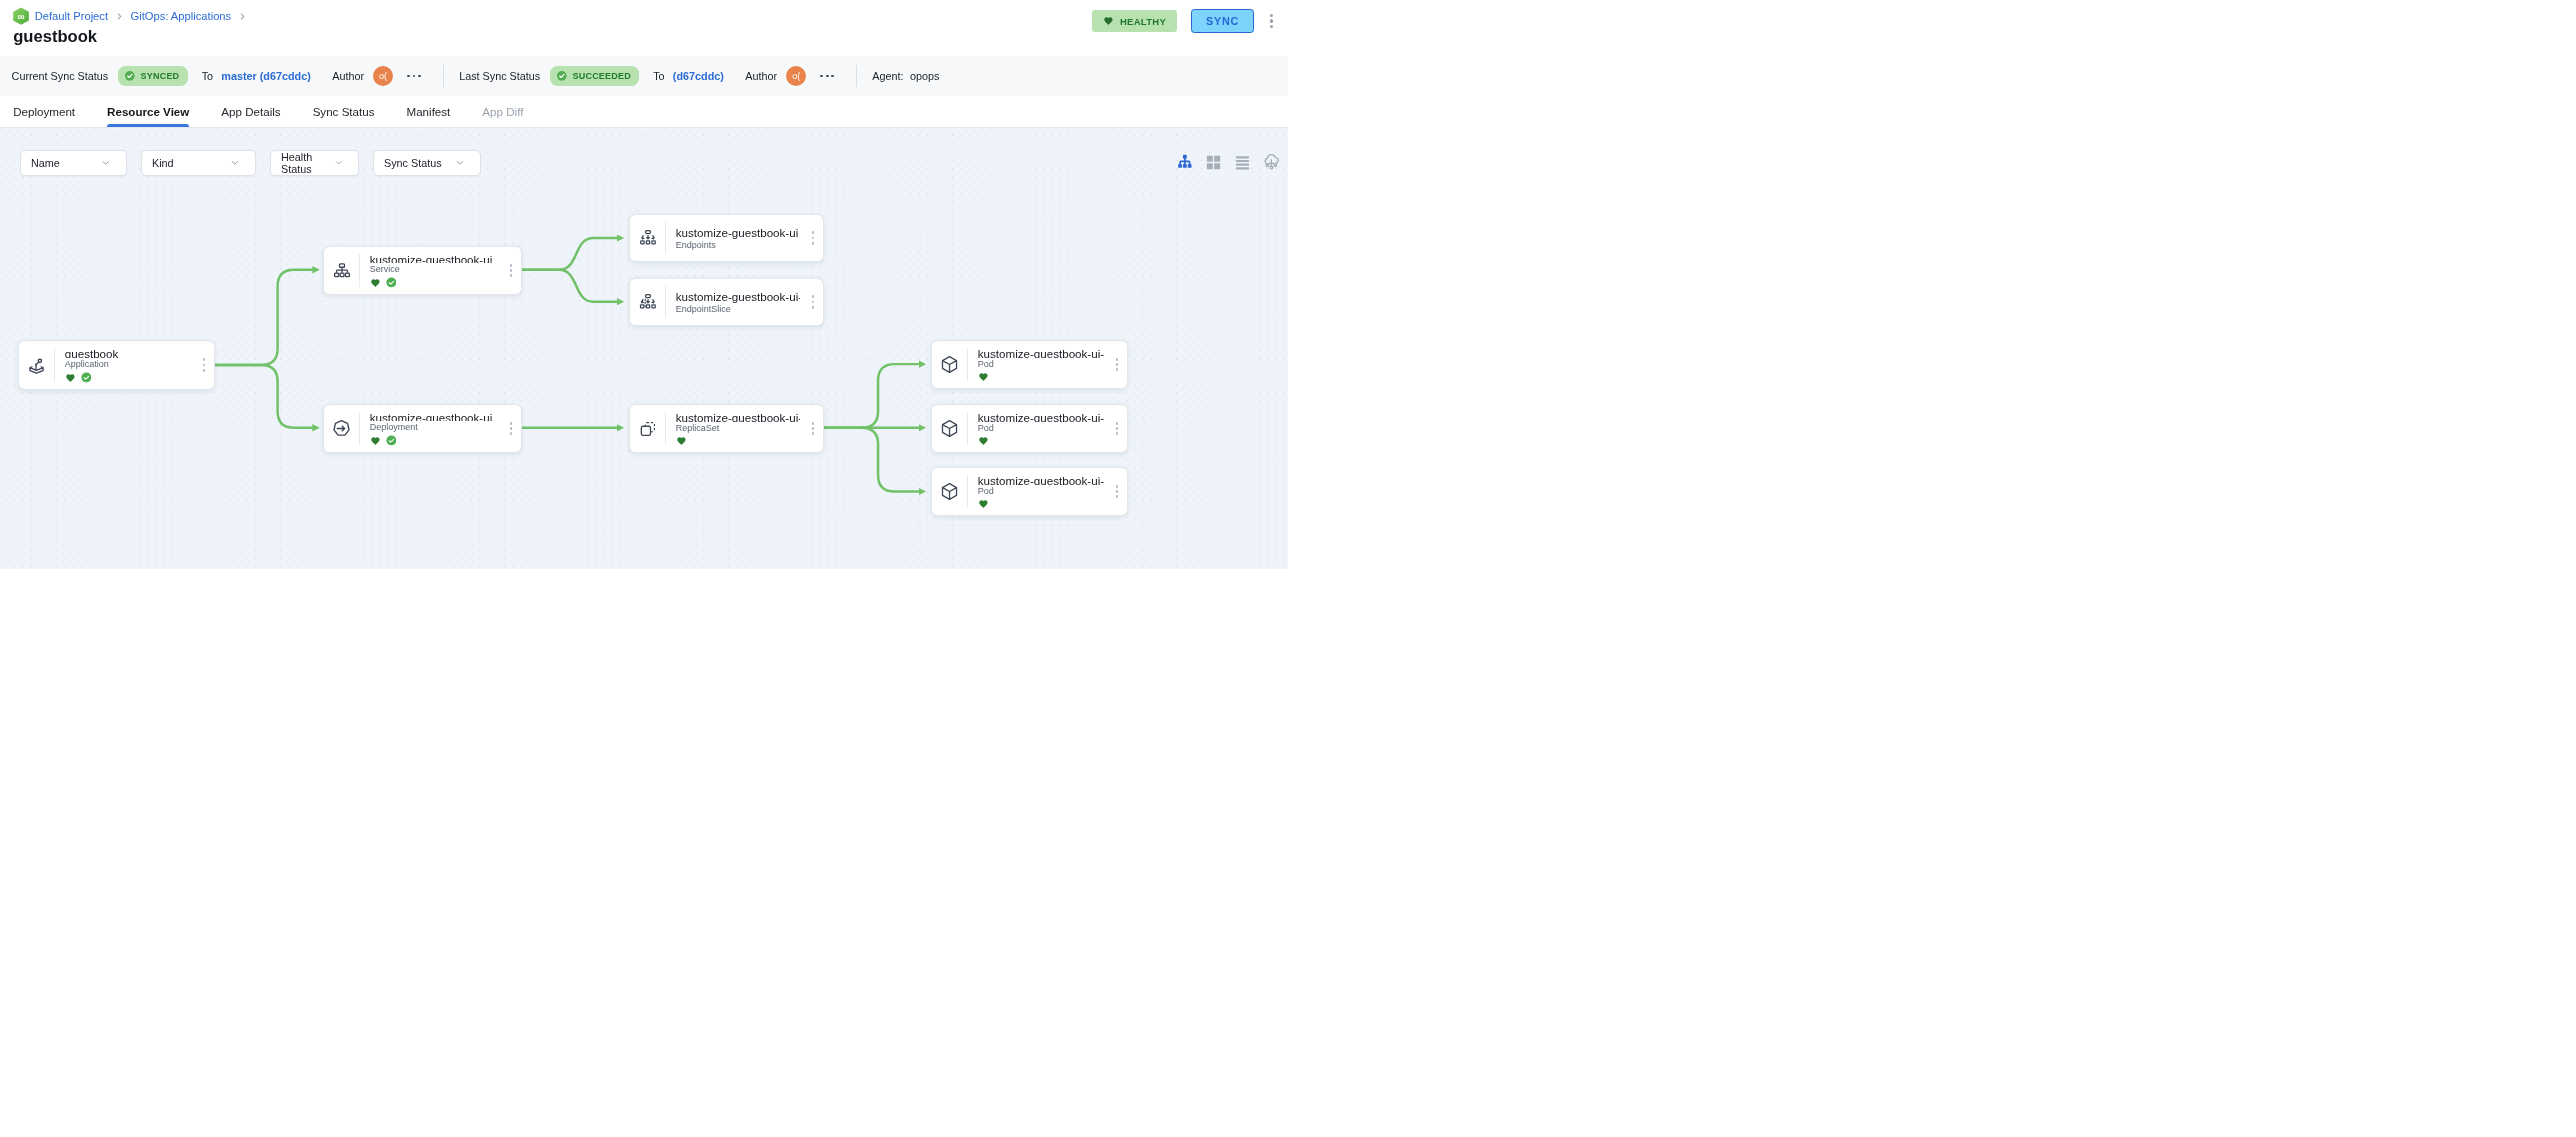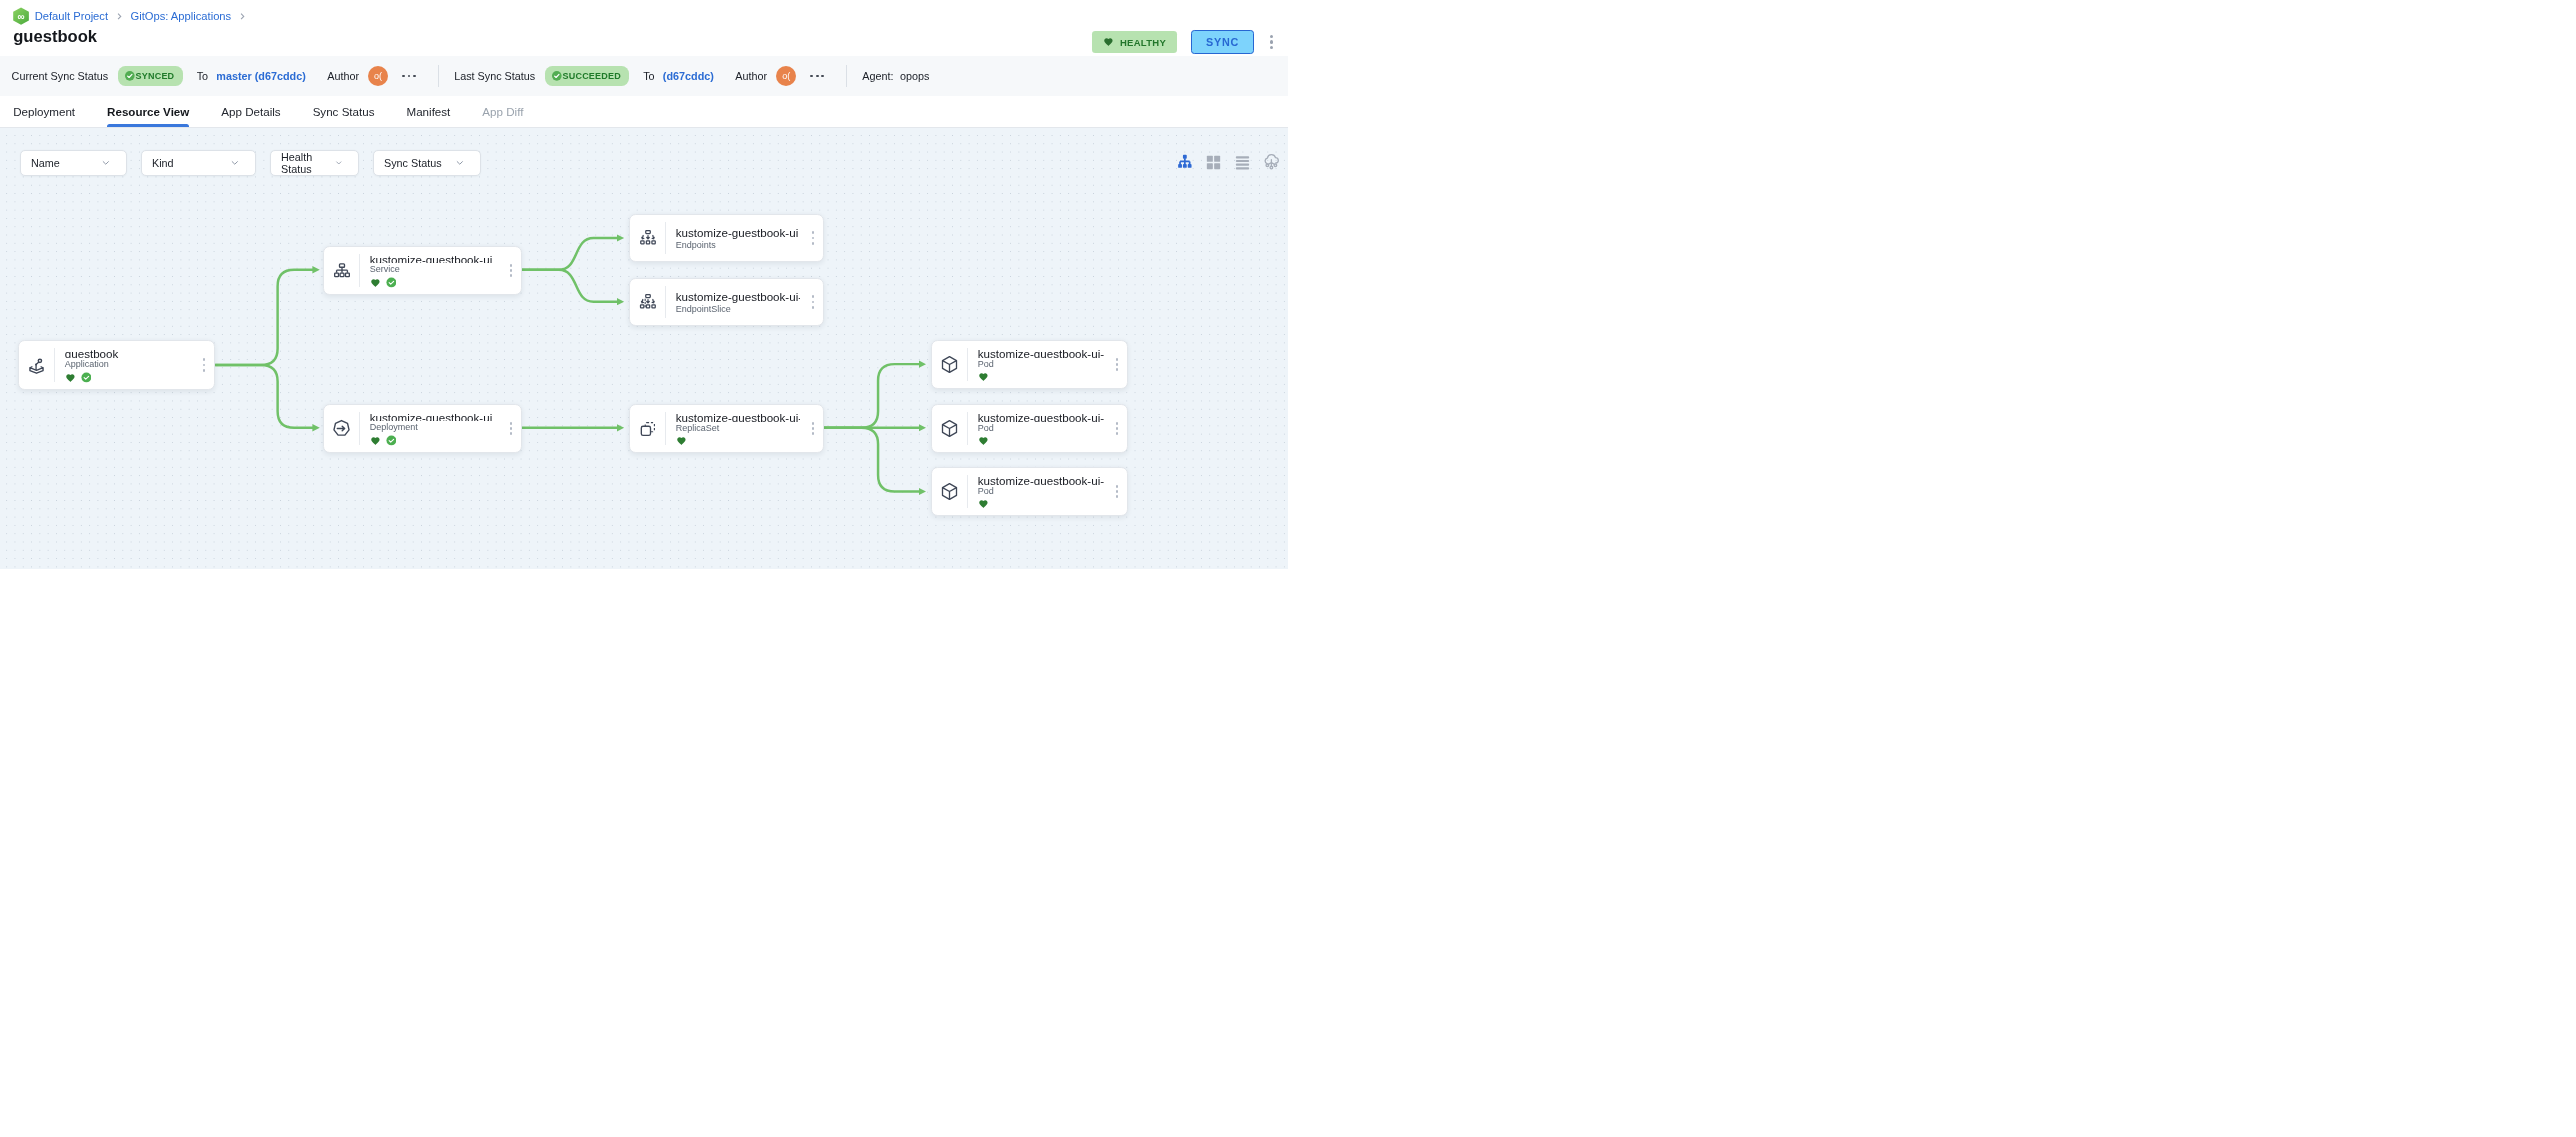--- a/index.html
+++ b/index.html
@@ -9,35 +9,35 @@
 
   
   .header { height:56px; background:#fff; position:relative; padding:7.4px 13.2px 0 13.2px; flex:none; }
   .breadcrumb { display:flex; align-items:center; gap:5.8px; font-size:11.2px; color:#2b6cd4; }
   .crumb { cursor:pointer; }
   .crumb-sep { color:#9aa2b0; display:flex; align-items:center; }
   .proj-icon { width:15.7px; height:17.4px; background:linear-gradient(135deg,#8ed463,#49a93c);
     clip-path:polygon(50% 0,100% 25%,100% 75%,50% 100%,0 75%,0 25%);
     color:#fff; font-size:10px; font-weight:700; display:flex; align-items:center; justify-content:center; }
   .page-title { margin-top:2.5px; font-size:16.6px; font-weight:700; color:#14171c; }
-  .header-actions { position:absolute; right:13.2px; top:30px; display:flex; align-items:center; gap:14px; }
+  .header-actions { position:absolute; right:13.2px; top:9px; display:flex; align-items:center; gap:14px; }
   .health-badge { background:#b7e2b0; color:#22762b; font-size:9.5px; font-weight:700;
     letter-spacing:0.3px; border-radius:3.3px; padding:5.8px 10.8px; display:flex; align-items:center; gap:5.8px; }
   .sync-btn { background:#7dd3fc; border:1.2px solid #2767d2; color:#2767d2; font-weight:700;
     font-size:10.8px; letter-spacing:0.8px; border-radius:3.3px; padding:5px 14px; cursor:pointer;
     font-family:"Liberation Sans", sans-serif; }
   .kebab-v { display:flex; flex-direction:column; gap:2.5px; align-items:center; cursor:pointer; padding:1.7px; }
   .kebab-v .dot { width:3.3px; height:3.3px; border-radius:50%; background:#9aa2af; }
 
   
   .statusbar { height:40px; background:#f6f8fa; display:flex; align-items:center;
     padding:0 11.6px; font-size:10.8px; color:#1a1e26; flex:none; }
   .sb-label { margin-right:10px; white-space:nowrap; }
   .sb-badge { background:#b7e2b0; color:#1f7a29; font-weight:700; font-size:9px; letter-spacing:0.2px;
-    border-radius:7.4px; padding:4.1px 8.3px 4.1px 5.8px; display:flex; align-items:center; 
+    border-radius:7.4px; padding:4.1px 8.3px 4.1px 5.8px; display:flex; align-items:center; gap:5px;
     margin-right:14px; white-space:nowrap;justify-content:flex-end; }
   .sb-to { margin-right:8.3px; }
   .sb-target { color:#2b6cd4; font-weight:700; margin-right:21.5px; white-space:nowrap; cursor:pointer; }
   .sb-author { margin-right:9px; }
   .avatar { width:20px; height:20px; border-radius:50%; background:#e8834b; color:#fff;
     font-size:9px; display:flex; align-items:center; justify-content:center; margin-right:11.6px; flex:none; }
   .hdots { display:flex; gap:2.5px; margin-right:5px; cursor:pointer; padding:2.5px; }
   .hdots .dot { width:2.9px; height:2.9px; border-radius:50%; background:#454b55; }
   .vdiv { width:0.8px; height:21.5px; background:#dbe0e6; margin:0 15px; flex:none; }
   .agent-label { margin-right:6.6px; }

